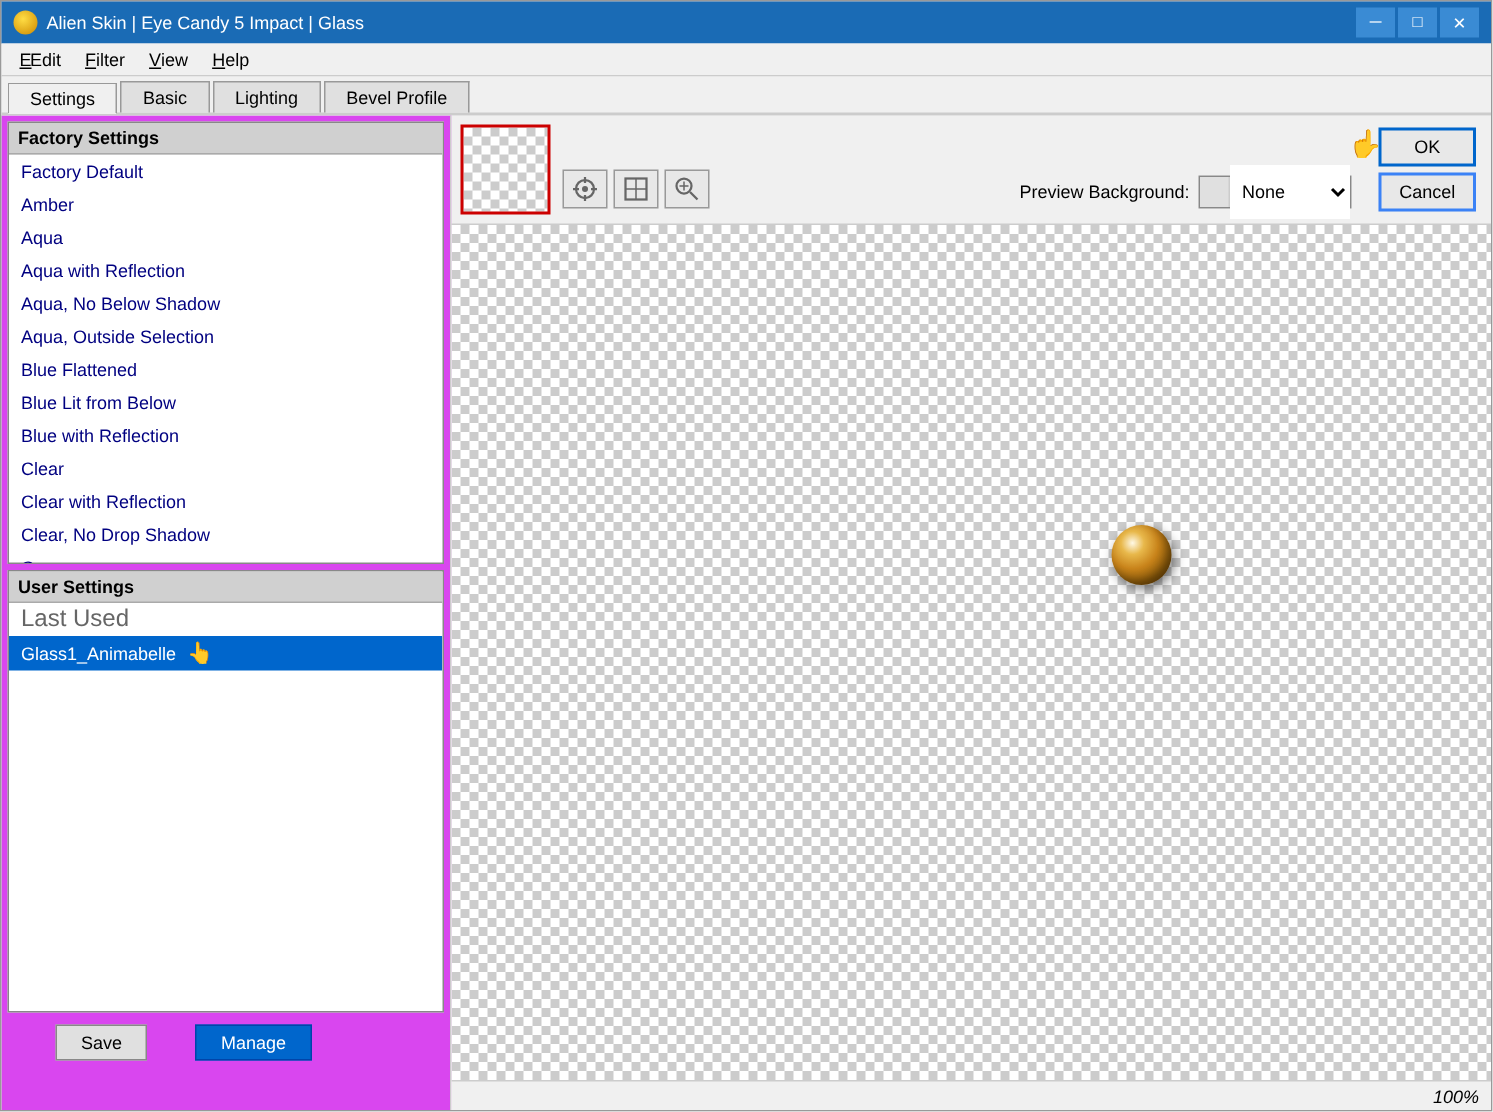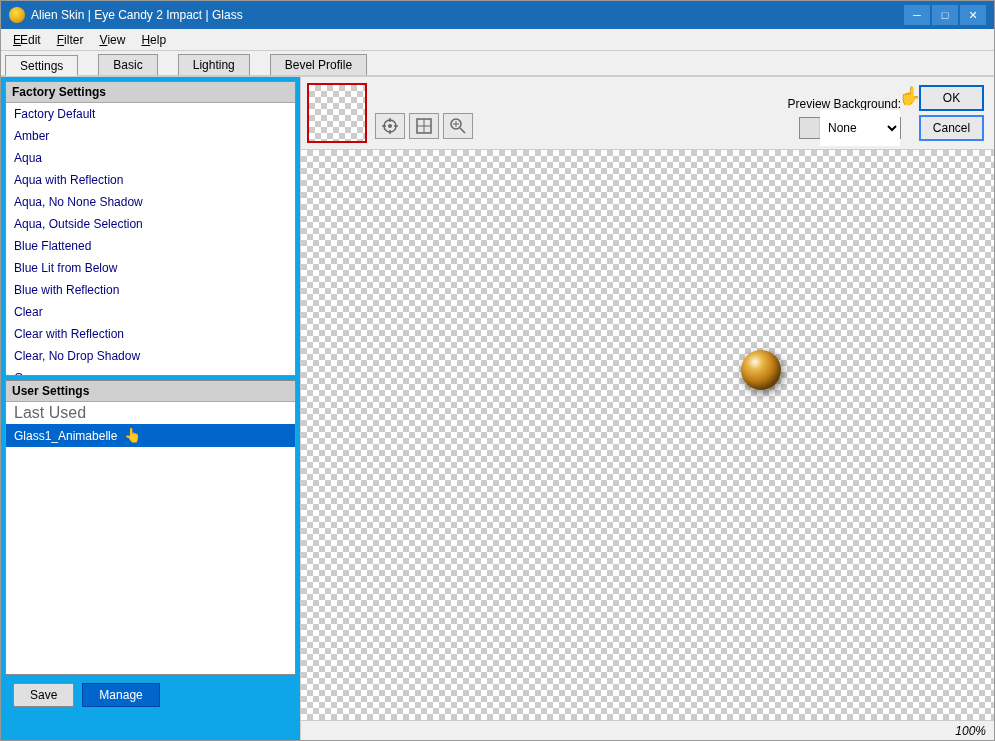--- a/index.html
+++ b/index.html
@@ -105,21 +105,21 @@
       border-bottom: 2px solid #ccc;
     }
 
     .tab {
       padding: 3px 14px;
       border: 1px solid #999;
       border-bottom: none;
       background: #e0e0e0;
       cursor: pointer;
       font-size: 12px;
-      margin-right: 20px;
+      margin-right: 2px;
       color: #000;
       height: 21px;
       display: flex;
       align-items: center;
     }
 
     .tab.active {
       background: #f0f0f0;
       border-bottom: 1px solid #f0f0f0;
       z-index: 1;
@@ -132,21 +132,21 @@
       flex: 1;
       overflow: hidden;
     }
 
     
     .left-panel {
       width: 300px;
       flex-shrink: 0;
       display: flex;
       flex-direction: column;
-      background: #0ea5e9;
+      background: #d946ef;
       border-right: 1px solid #ccc;
       padding: 4px;
       gap: 4px;
     }
 
     
     .list-box {
       background: white;
       border: 1px solid #888;
       overflow: hidden;
@@ -203,20 +203,21 @@
       align-items: center;
     }
 
     .btn {
       padding: 4px 16px;
       background: #e0e0e0;
       border: 1px solid #888;
       cursor: pointer;
       font-size: 12px;
       min-width: 60px;
+      margin-left: 24px;
     }
     .btn.primary {
       background: #0066cc;
       color: white;
       border-color: #0044aa;
     }
 
     
     .right-panel {
       flex: 1;
@@ -258,26 +259,25 @@
       border: 1px solid #999;
       cursor: pointer;
       display: flex;
       align-items: center;
       justify-content: center;
       font-size: 14px;
     }
 
     .preview-bg-area {
       display: flex;
-      align-items: flex-end;
+      align-items: center;
       gap: 6px;
       margin-left: auto;
       align-self: flex-end;
       padding-bottom: 6px;
-      flex-direction: column;
     }
 
     .preview-bg-label {
       font-size: 12px;
     }
 
     .preview-bg-select-wrapper {
       display: flex;
       align-items: center;
       border: 1px solid #888;
@@ -387,21 +387,21 @@
     }
   </style>
 </head>
 <body>
 
 <div class="window">
 
   <div class="title-bar">
     <div class="title-bar-left">
       <span class="title-bar-icon"></span>
-      <span class="title-bar-title">Alien Skin | Eye Candy 2 Impact | Glass</span>
+      <span class="title-bar-title">Alien Skin | Eye Candy 5 Impact | Glass</span>
     </div>
     <div class="title-bar-controls">
       <button class="title-bar-btn">─</button>
       <button class="title-bar-btn">□</button>
       <button class="title-bar-btn close">✕</button>
     </div>
   </div>
 
   <div class="menu-bar">
     <div class="menu-item">
@@ -441,21 +441,21 @@
 
     <div class="left-panel">
 
       <div class="list-box factory-box">
         <div class="list-box-header">Factory Settings</div>
         <div class="list-box-content">
           <div class="list-item">Factory Default</div>
           <div class="list-item">Amber</div>
           <div class="list-item">Aqua</div>
           <div class="list-item">Aqua with Reflection</div>
-          <div class="list-item">Aqua, No None Shadow</div>
+          <div class="list-item">Aqua, No Below Shadow</div>
           <div class="list-item">Aqua, Outside Selection</div>
           <div class="list-item">Blue Flattened</div>
           <div class="list-item">Blue Lit from Below</div>
           <div class="list-item">Blue with Reflection</div>
           <div class="list-item">Clear</div>
           <div class="list-item">Clear with Reflection</div>
           <div class="list-item">Clear, No Drop Shadow</div>
           <div class="list-item">Green</div>
 
         </div>

